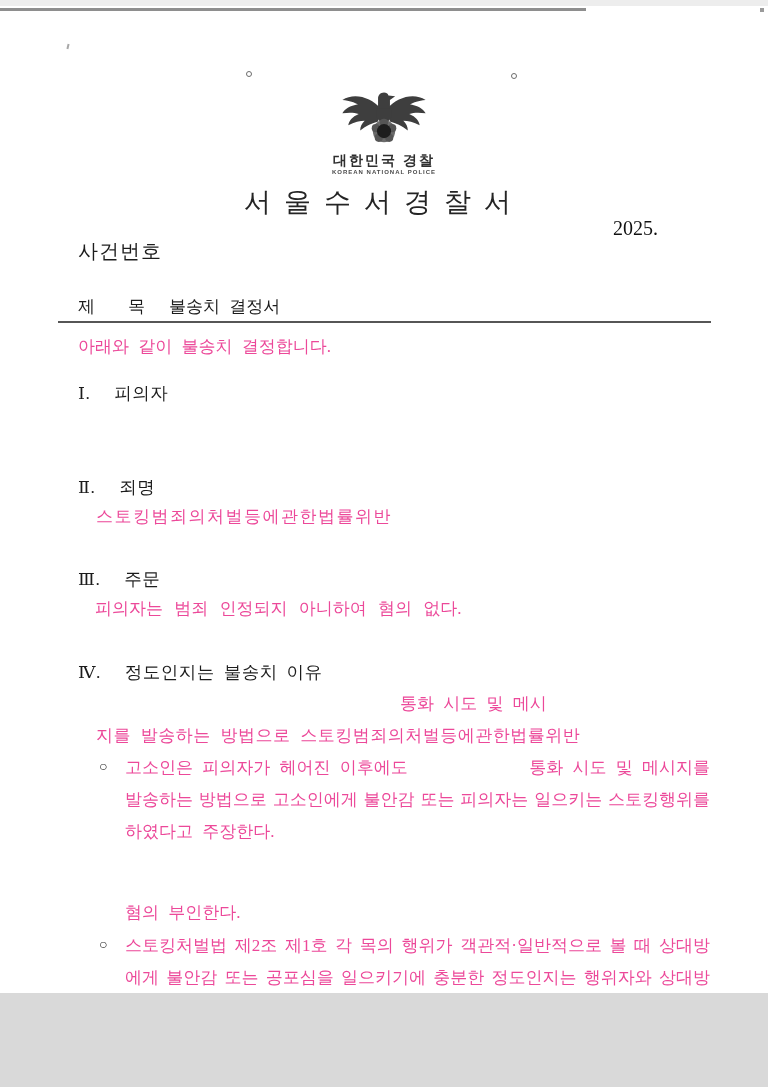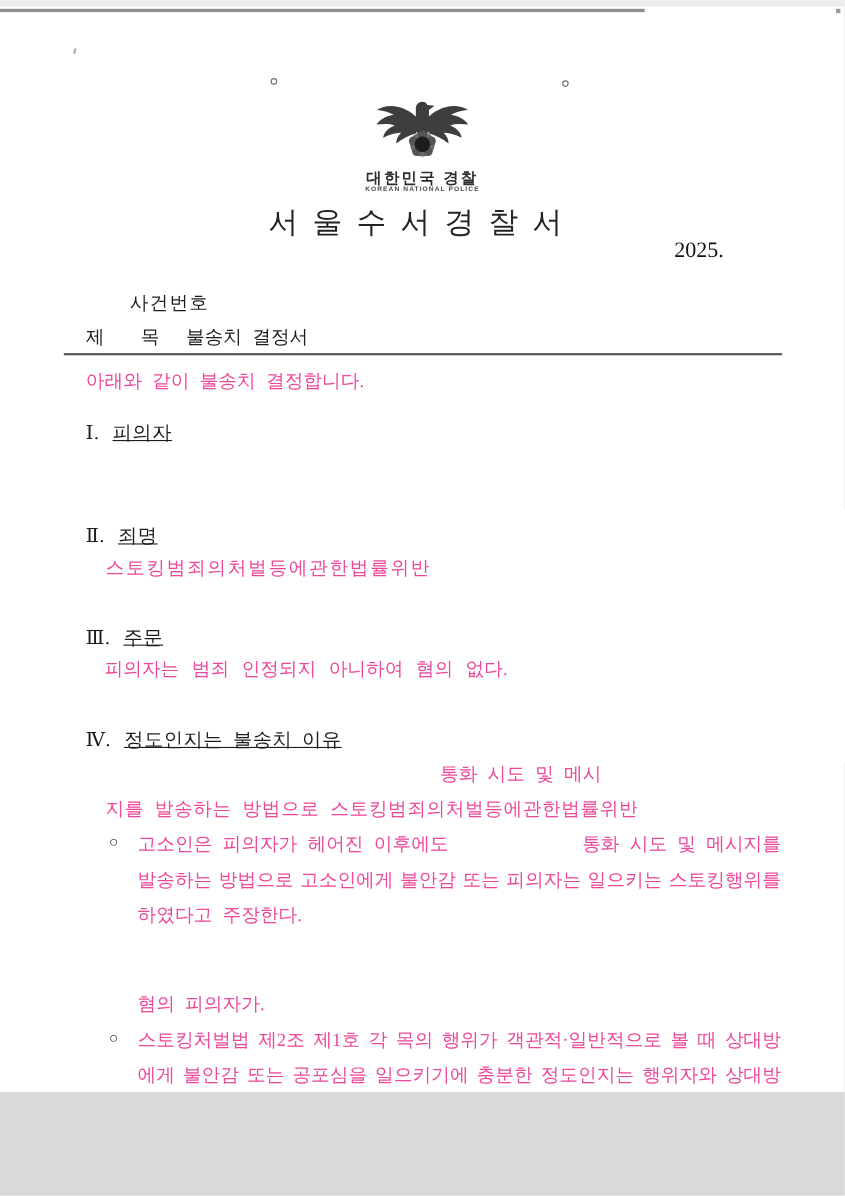--- a/index.html
+++ b/index.html
@@ -26,30 +26,30 @@
   .emblem svg{display:inline-block;}
   .org-ko{margin-top:4px;font-size:14px;font-weight:bold;letter-spacing:2px;color:#2e2e2e;
           font-family:"Liberation Sans","DejaVu Sans",sans-serif;}
   .org-en{margin-top:2px;font-size:6px;letter-spacing:1px;color:#4a4a4a;font-weight:bold;
           font-family:"Liberation Sans","DejaVu Sans",sans-serif;}
   
   .station{top:184px;left:0;width:768px;margin:0;text-align:center;
            font-size:27px;font-weight:normal;letter-spacing:13px;color:#242424;}
   .year{top:217px;left:613px;font-size:20px;color:#111;}
   
-  .case-label{top:264px;left:78px;font-size:17px;letter-spacing:1px;margin-left:40px;}
+  .case-label{top:238px;left:78px;font-size:20px;letter-spacing:1px;}
   .title-row{top:295px;left:78px;font-size:17px;}
   .t-je{margin-right:33px;}
   .t-mok{margin-right:24px;}
   .t-val{word-spacing:5px;}
   .rule{top:321px;left:58px;width:653px;height:2px;background:#565656;}
   .intro{top:335px;left:78px;font-size:17px;word-spacing:5px;}
   
   .sec{font-size:17.5px;letter-spacing:.5px;}
-  .sec .sh{margin-left:12px;word-spacing:4px;text-decoration:underline;}
+  .sec .sh{margin-left:24px;word-spacing:4px;}
   .sec1{top:381px;left:78px;}
   .sec2{top:475px;left:78px;}
   .sec3{top:567px;left:78px;}
   .sec4{top:660px;left:78px;}
   .body-line{font-size:17px;color:#ec4899;}
   .offense{top:505px;left:96px;letter-spacing:1.5px;}
   .order{top:597px;left:95px;word-spacing:7px;}
   .frag-right{top:692px;left:400px;width:310px;text-align:left;word-spacing:5px;}
   .frag-cont{top:724px;left:96px;word-spacing:5px;letter-spacing:.5px;}
   .marker{font-size:14px;color:#2a2a2a;}
@@ -132,19 +132,19 @@
   <div class="abs body-line frag-cont">지를 발송하는 방법으로 스토킹범죄의처벌등에관한법률위반</div>
 
   <div class="abs marker m1">○</div>
   <div class="abs body-line split">
     <span>고소인은 피의자가 헤어진 이후에도</span>
       <span>통화 시도 및 메시지를</span>
   </div>
   <div class="abs body-line just b1l2">발송하는 방법으로 고소인에게 불안감 또는 피의자는 일으키는 스토킹행위를</div>
   <div class="abs body-line b1l3">하였다고 주장한다.</div>
 
-  <div class="abs body-line denial">혐의 피의자가.</div>
+  <div class="abs body-line denial">혐의 부인한다.</div>
 
   <div class="abs marker m2">○</div>
   <div class="abs body-line just b2l1">스토킹처벌법 제2조 제1호 각 목의 행위가 객관적·일반적으로 볼 때 상대방</div>
   <div class="abs body-line just b2l2">에게 불안감 또는 공포심을 일으키기에 충분한 정도인지는 행위자와 상대방</div>
 
 </div>
 
 </body></html>

